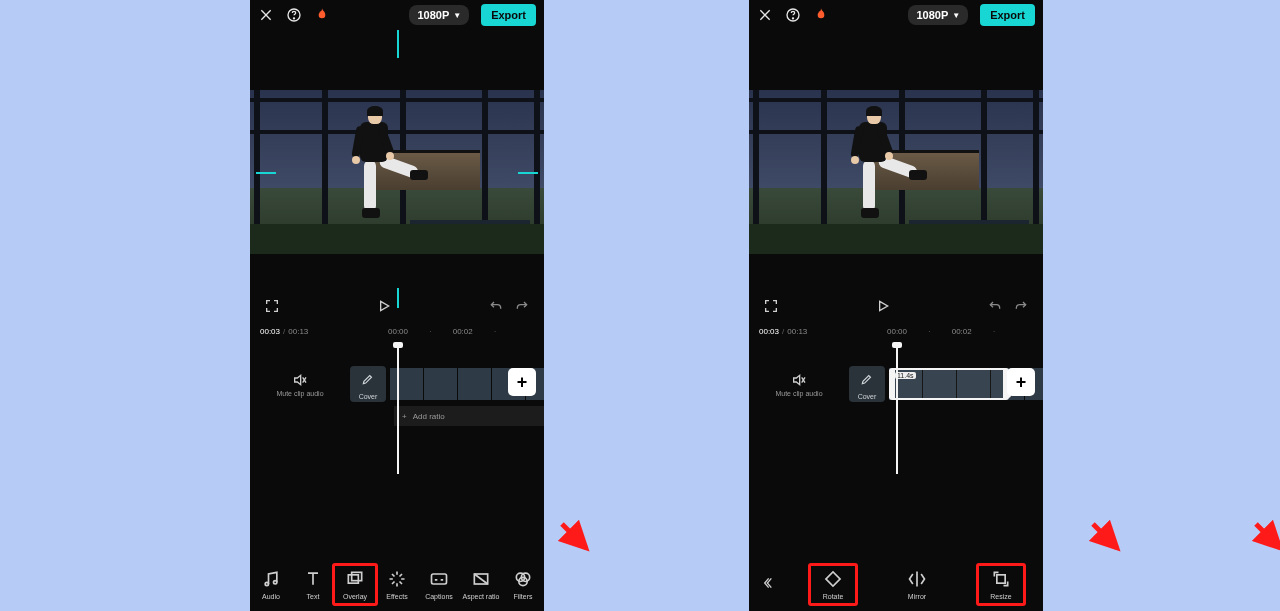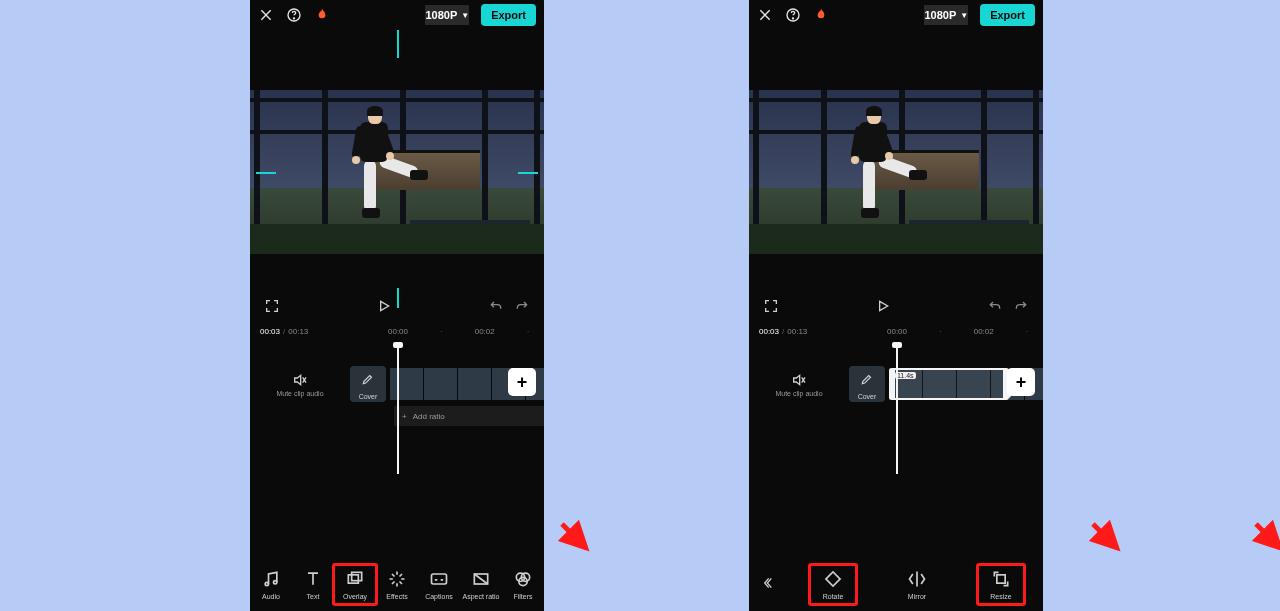--- a/index.html
+++ b/index.html
@@ -22,21 +22,21 @@
   .topbar {
     position: relative; height: 30px; padding: 0 8px;
     display: flex; align-items: center; gap: 12px;
   }
   .topbar .spacer { flex: 1; }
   .ico { width: 16px; height: 16px; display: inline-block; }
   .ico svg { width: 100%; height: 100%; display: block; }
   .flame svg { color: #ff5c2e; }
   .res-btn {
     background: #2a2a2a; color: #fff; font-size: 11px; font-weight: 600;
-    padding: 4px 0; border-radius: 0; display: inline-flex; align-items: center; gap: 4px;
+    padding: 4px 8px; border-radius: 8px; display: inline-flex; align-items: center; gap: 4px;
   }
   .res-btn .caret { font-size: 8px; }
   .export-btn {
     background: #17d6d4; color: #0a0a0a; font-size: 11px; font-weight: 700;
     padding: 5px 10px; border-radius: 4px;
   }
 
   
   .empty-top { height: 60px; position: relative; }
   .empty-top .vline { position:absolute; left: 50%; top: 0; width: 2px; height: 28px; background:#17d6d4; }
@@ -74,21 +74,21 @@
   .ctrl-row { height: 70px; position: relative; }
   .ctrl-row .vline { position:absolute; left:50%; top:34px; width:2px; height:20px; background:#17d6d4; }
   .ctrl-bar { position:absolute; left:0; right:0; bottom:8px; height:20px;
               display:flex; align-items:center; padding:0 14px; gap:12px; }
   .ctrl-bar .mid { flex:1; display:flex; justify-content:center; }
   .ctrl-bar .rgroup { display:flex; gap:10px; }
 
   
   .ruler { position:relative; height:14px; padding:0 10px; display:flex; align-items:center; font-size:8px; color:#8a8a8a; }
   .ruler .cur { color:#fff; }
-  .ruler .marks { position:absolute; left:138px; right:0; display:flex; gap:32px; }
+  .ruler .marks { position:absolute; left:138px; right:0; display:flex; gap:21px; }
   .ruler .dot { color:#555; }
 
   
   .timeline { position:relative; height:130px; margin-top:6px; }
   .tl-row { position:absolute; left:0; right:0; top:22px; height:36px; display:flex; align-items:center; }
   .mute-col { width:100px; text-align:center; font-size:7px; color:#9a9a9a; }
   .mute-col .ico { display:block; margin:0 auto 2px; }
   .cover {
     width:36px; height:36px; border-radius:4px; font-size:7px; color:#cfd6da;
     display:flex; align-items:flex-end; justify-content:center; padding-bottom:2px;

